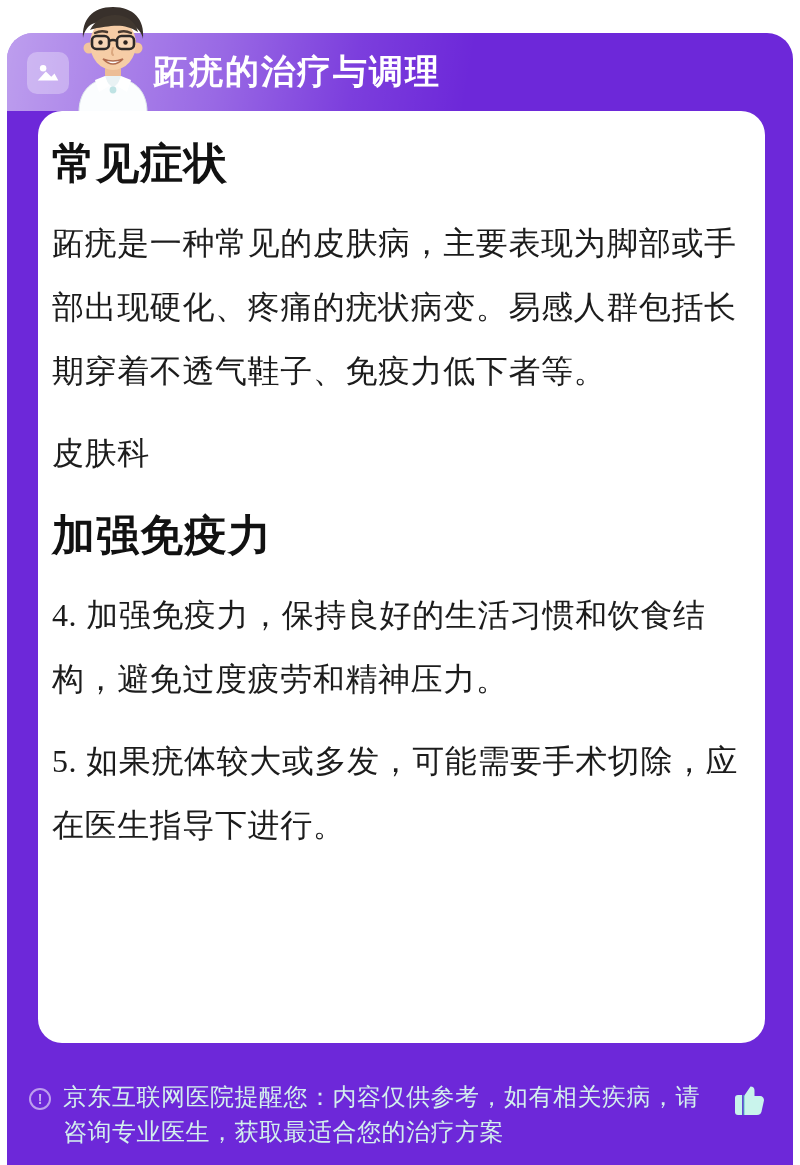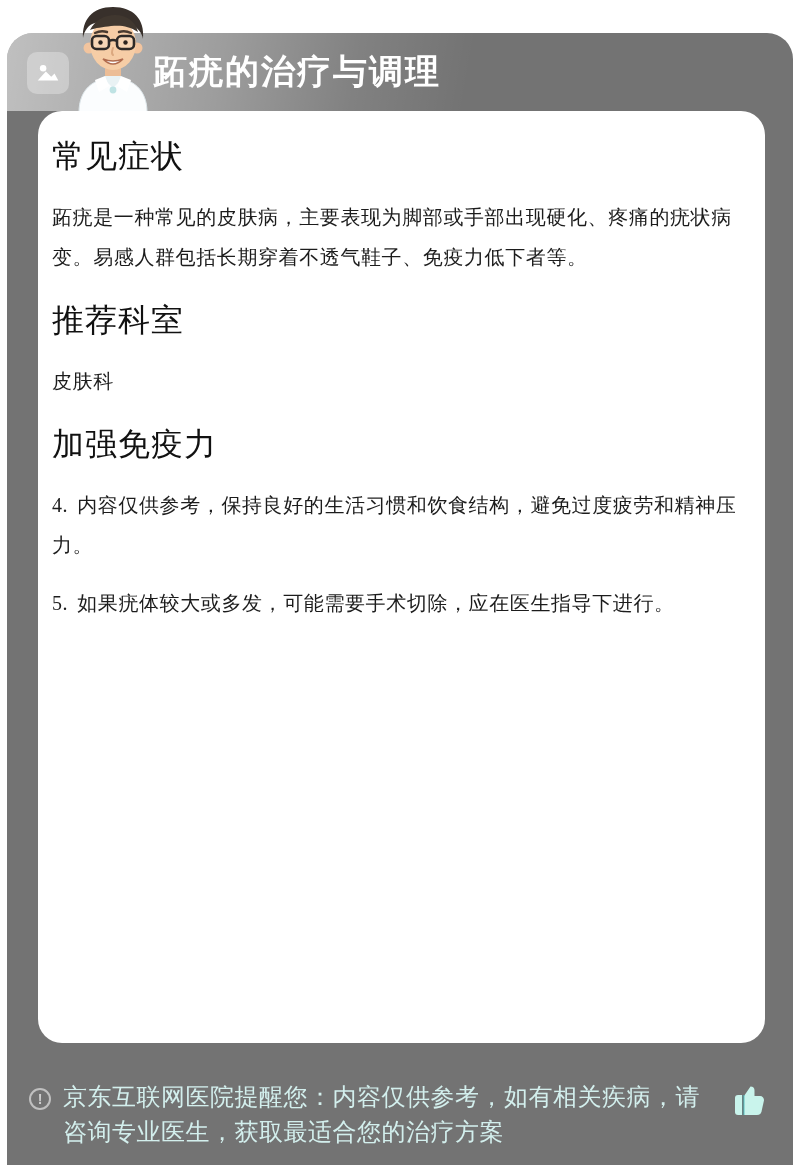--- a/index.html
+++ b/index.html
@@ -6,21 +6,21 @@
   html, body { width: 800px; height: 1165px; }
   body {
     background: #ffffff;
     font-family: "Liberation Sans", sans-serif;
     overflow: hidden;
   }
   .shell {
     position: relative;
     margin: 33px 7px 0 7px;
     height: 1132px;
-    background: #737373;
+    background: #6d28d9;
     border-radius: 26px 26px 0 0;
   }
   
   .header { position: relative; height: 78px; }
   .header-glow {
     position: absolute; left: 0; top: 0; bottom: 0; width: 560px;
     border-top-left-radius: 26px;
     background: linear-gradient(100deg,
       rgba(255,255,255,0.55) 0%,
       rgba(255,255,255,0.30) 38%,
@@ -47,27 +47,27 @@
   .card {
     position: relative; z-index: 2;
     margin: 0 28px 0 31px;
     min-height: 932px;
     background: #ffffff;
     border-radius: 24px;
     padding: 20px 14px 8px 14px;
     color: #1a1a1a;
   }
   .sec-heading {
-    font-size: 32px; font-weight: normal; color: #111111;
+    font-size: 43px; font-weight: bold; color: #111111;
     letter-spacing: 1px;
     margin: 22px 0 16px 0;
   }
   .sec-heading.first { margin-top: 4px; }
   .body-text {
-    font-size: 20px; line-height: 40px; letter-spacing: 0.6px;
+    font-size: 32px; line-height: 64px; letter-spacing: 0.6px;
     color: #1c1c1c; margin-bottom: 8px; margin-top: 18px;
   }
   .care-item { margin-bottom: 14px; }
   .care-num {
     font-family: "Liberation Serif", serif;
     margin-right: 9px;
   }
   
   .footer {
     display: flex; align-items: flex-start; gap: 12px;
@@ -137,26 +137,25 @@
       <path d="M38 53 Q48 63 58 53 Q48 57 38 53 Z" fill="#ffffff" stroke="#b06b4e" stroke-width="1.6"></path>
     </svg>
 
     <div class="header-title">跖疣的治疗与调理</div>
   </div>
 
   <div class="card">
     <div class="sec-heading first">常见症状</div>
     <p class="body-text">跖疣是一种常见的皮肤病，主要表现为脚部或手部出现硬化、疼痛的疣状病变。易感人群包括长期穿着不透气鞋子、免疫力低下者等。</p>
 
-    <div class="sec-heading">推荐科室</div>
     <p class="body-text">皮肤科</p>
 
     <div class="sec-heading">加强免疫力</div>
 
-    <p class="body-text care-item"><span class="care-num">4.</span><span>内容仅供参考，保持良好的生活习惯和饮食结构，避免过度疲劳和精神压力。</span></p>
+    <p class="body-text care-item"><span class="care-num">4.</span><span>加强免疫力，保持良好的生活习惯和饮食结构，避免过度疲劳和精神压力。</span></p>
     <p class="body-text care-item"><span class="care-num">5.</span><span>如果疣体较大或多发，可能需要手术切除，应在医生指导下进行。</span></p>
   </div>
 
   <div class="footer">
     <div class="info-icon">!</div>
     <div class="disclaimer">京东互联网医院提醒您：内容仅供参考，如有相关疾病，请咨询专业医生，获取最适合您的治疗方案</div>
     <svg class="thumb-icon" width="40" height="40" viewBox="0 0 40 40" aria-hidden="true">
       <path d="M6 17 a3 3 0 0 1 3 -3 h4 v20 H9 a3 3 0 0 1 -3 -3 Z" fill="#c9f4ec"></path>
       <path d="M15 34 V15 l6.5 -9.5 a4 4 0 0 1 4 4 v5.5 h5.5 a4 4 0 0 1 3.9 4.8 l-2.1 9.5 A5 5 0 0 1 27.9 34 Z" fill="#c9f4ec"></path>
       <rect x="13.6" y="14" width="2.2" height="20" fill="#4cb9bd" opacity="0.55"></rect>

